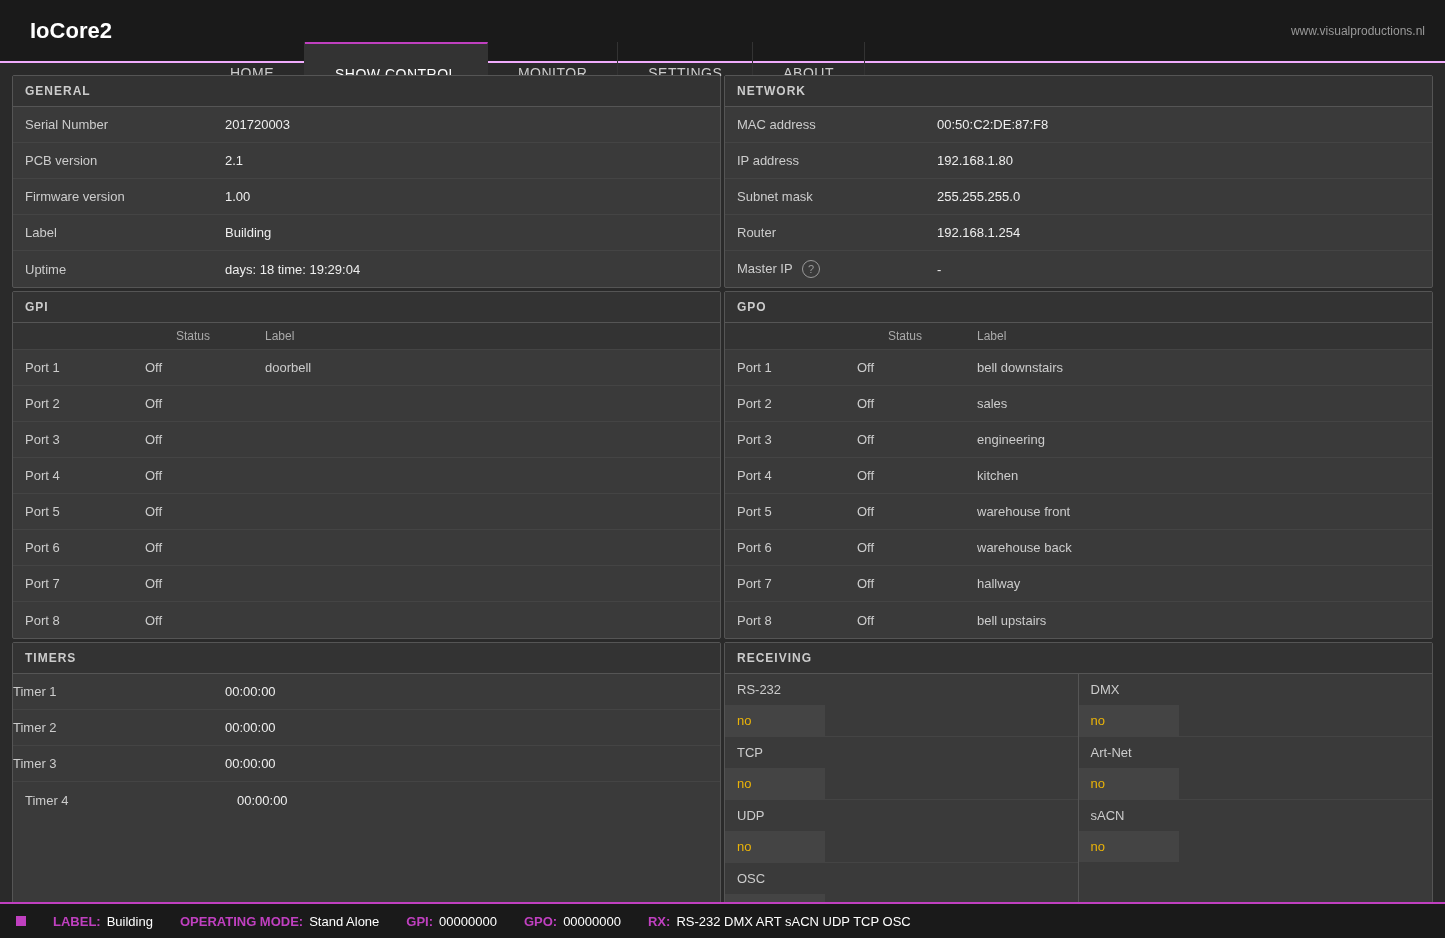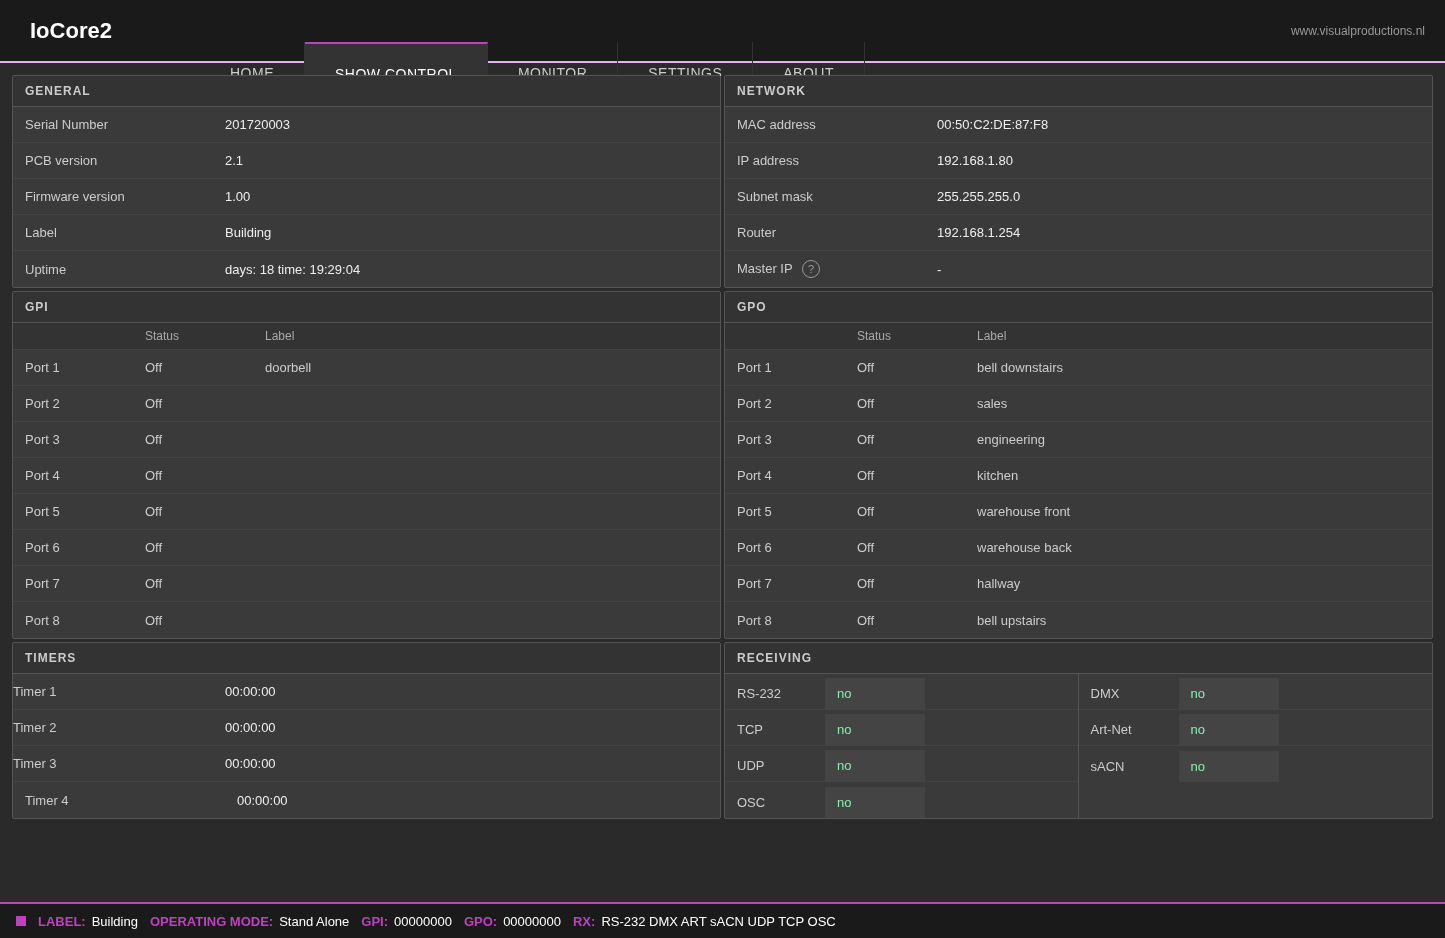--- a/index.html
+++ b/index.html
@@ -104,21 +104,21 @@
       color: #eee;
     }
 
     
     .gpi-header-row {
       display: flex;
       background: #333;
       border-bottom: 1px solid #444;
     }
     .gpi-header-row .col-port { min-width: 120px; padding: 6px 12px; color: #aaa; font-size: 12px; }
-    .gpi-header-row .col-status { min-width: 120px; padding: 6px 12px; color: #aaa; font-size: 12px; }
+    .gpi-header-row .col-status { min-width: 120px; padding: 6px 12px; color: #aaa; font-size: 12px; text-align: center; }
     .gpi-header-row .col-label { flex: 1; padding: 6px 12px; color: #aaa; font-size: 12px; }
 
     .gpi-row {
       display: flex;
       align-items: center;
       border-bottom: 1px solid #444;
       min-height: 36px;
     }
     .gpi-row:last-child { border-bottom: none; }
     .gpi-row .col-port { min-width: 120px; padding: 8px 12px; }
@@ -141,27 +141,28 @@
       display: grid;
       grid-template-columns: 1fr 1fr;
       gap: 0;
     }
     .rx-col {
       border-right: 1px solid #555;
     }
     .rx-col:last-child { border-right: none; }
     .rx-row {
       display: flex;
-      align-items: flex-end;
+      align-items: flex-start;
       border-bottom: 1px solid #444;
       min-height: 36px;
+      flex-direction: column;
     }
     .rx-row:last-child { border-bottom: none; }
     .rx-row .rx-label { min-width: 100px; padding: 8px 12px; color: #ccc; }
-    .rx-row .rx-value { min-width: 100px; padding: 8px 12px; color: #86efac; background: #444; }
+    .rx-row .rx-value { min-width: 100px; padding: 8px 12px; color: #eab308; background: #444; }
 
     
     .help-icon {
       display: inline-flex;
       align-items: center;
       justify-content: center;
       width: 18px;
       height: 18px;
       border-radius: 50%;
       border: 1px solid #999;
@@ -175,21 +176,21 @@
     .status-bar {
       position: fixed;
       bottom: 0;
       left: 0;
       right: 0;
       height: 36px;
       background: #1a1a1a;
       display: flex;
       align-items: center;
       padding: 0 16px;
-      gap: 12px;
+      gap: 27px;
       border-top: 2px solid #c040c0;
     }
     .status-item {
       display: flex;
       align-items: center;
       gap: 6px;
       font-size: 13px;
     }
     .status-key { color: #c040c0; font-weight: bold; }
     .status-val { color: #fff; }

